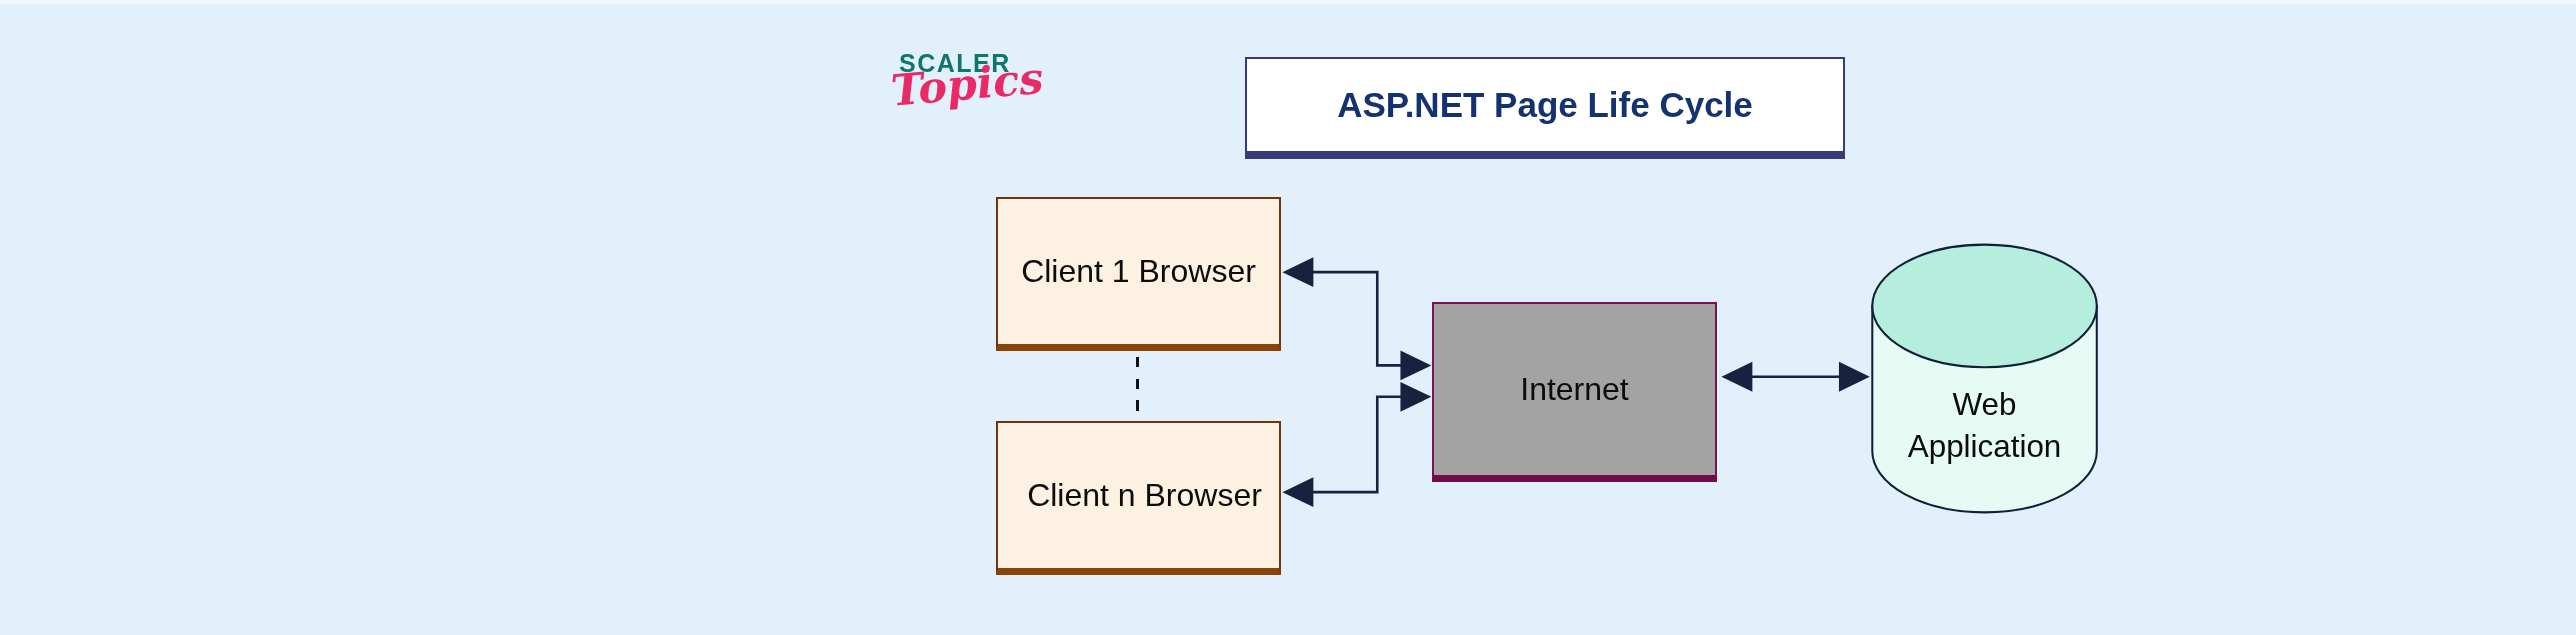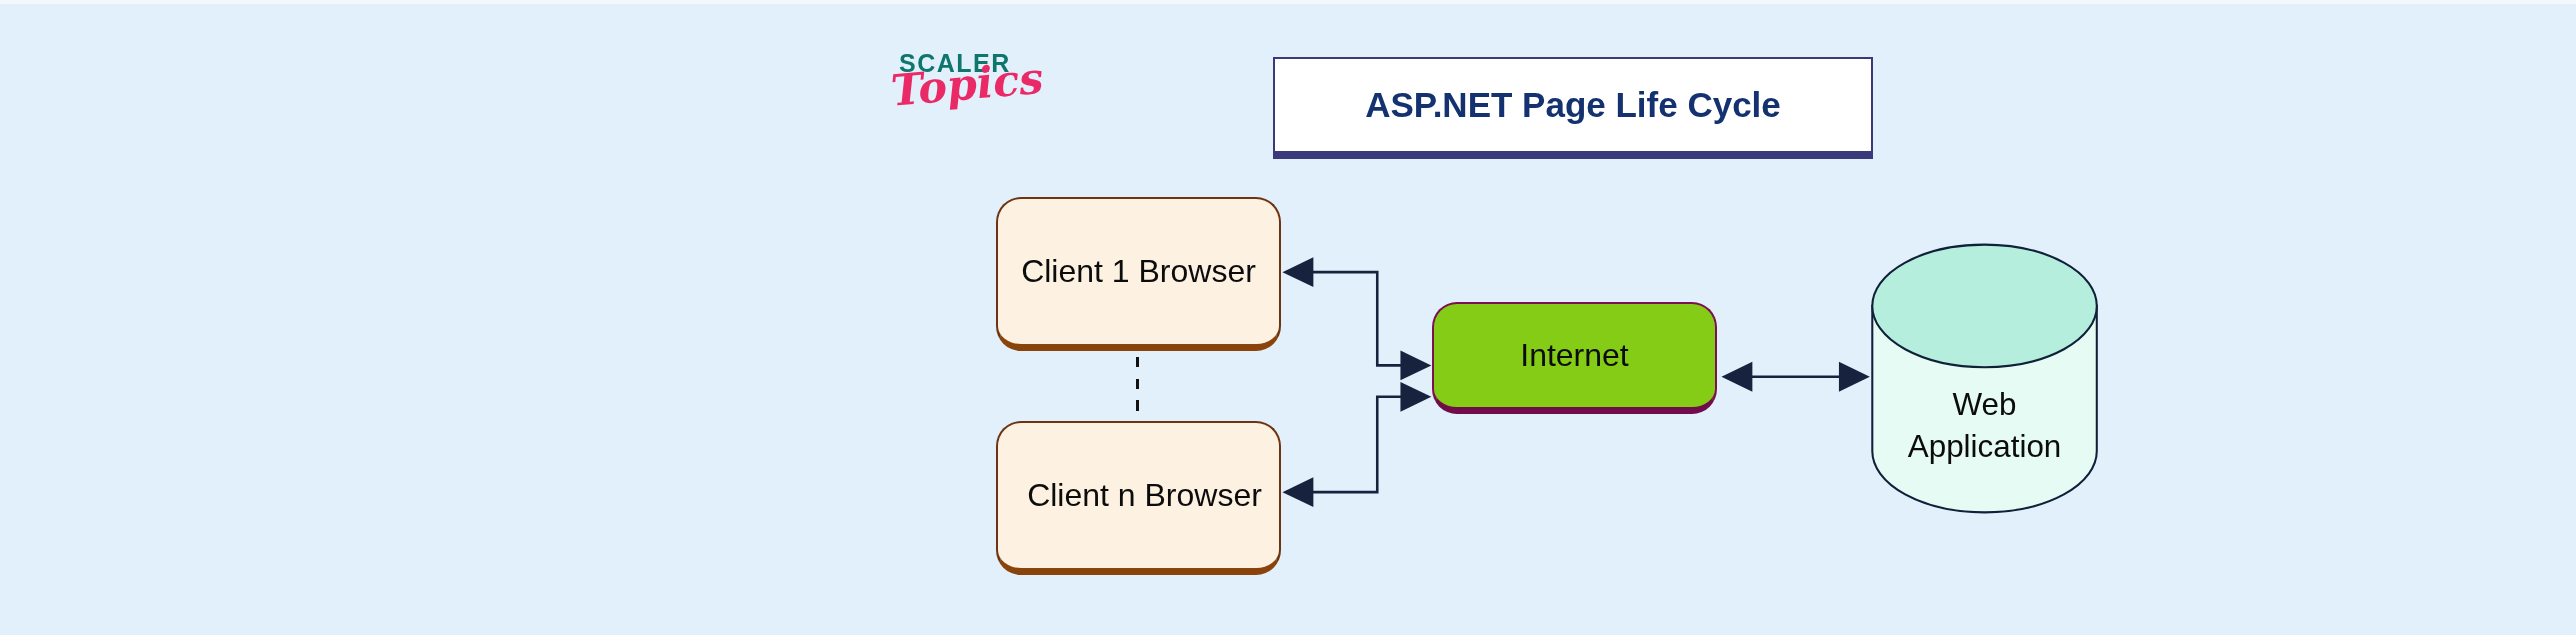--- a/index.html
+++ b/index.html
@@ -28,39 +28,39 @@
     transform: rotate(-5deg); transform-origin: left top;
   }
   
   .title-box {
     position: absolute; left: 1245px; top: 57px;
     width: 600px; height: 102px; box-sizing: border-box;
     background: #ffffff;
     border: 2.6px solid #3a3a7a;
     border-bottom: 8.8px solid #3a3a7a;
     display: flex; align-items: center; justify-content: center;
-    font-weight: bold; font-size: 35px; color: #14326f; margin-left: 28px;
+    font-weight: bold; font-size: 35px; color: #14326f;
   }
   
   .node {
     position: absolute; box-sizing: border-box;
     display: flex; align-items: center; justify-content: center;
-    font-size: 32px; color: #0c0c0c; border-radius: 25px;
+    font-size: 32px; color: #0c0c0c;
   }
   .client {
     width: 285px; height: 154px;
     background: #fdf2e2;
     border: 2.1px solid #6e3310;
     border-bottom: 7.2px solid #8a430b;
   }
   .client1 { left: 996px; top: 197px; }
   .clientn { left: 996px; top: 421px; padding-left: 12px; }
   .internet {
-    left: 1432px; top: 302px; width: 285px; height: 112px;
-    background: #84cc16;
+    left: 1432px; top: 302px; width: 285px; height: 180px;
+    background: #a3a3a3;
     border: 2.1px solid #7b1052;
     border-bottom: 7.2px solid #700c4a;
   }
   .dashed-line {
     position: absolute; left: 1136px; top: 357px; width: 2.6px; height: 56px;
     background: repeating-linear-gradient(to bottom, #111111 0 10.3px, transparent 10.3px 21.6px);
   }
   
   .cylinder { position: absolute; left: 1862px; top: 234px; width: 242px; height: 289px; }
   .cyl-body { fill: #e5fbf4; stroke: #102039; stroke-width: 4; }

